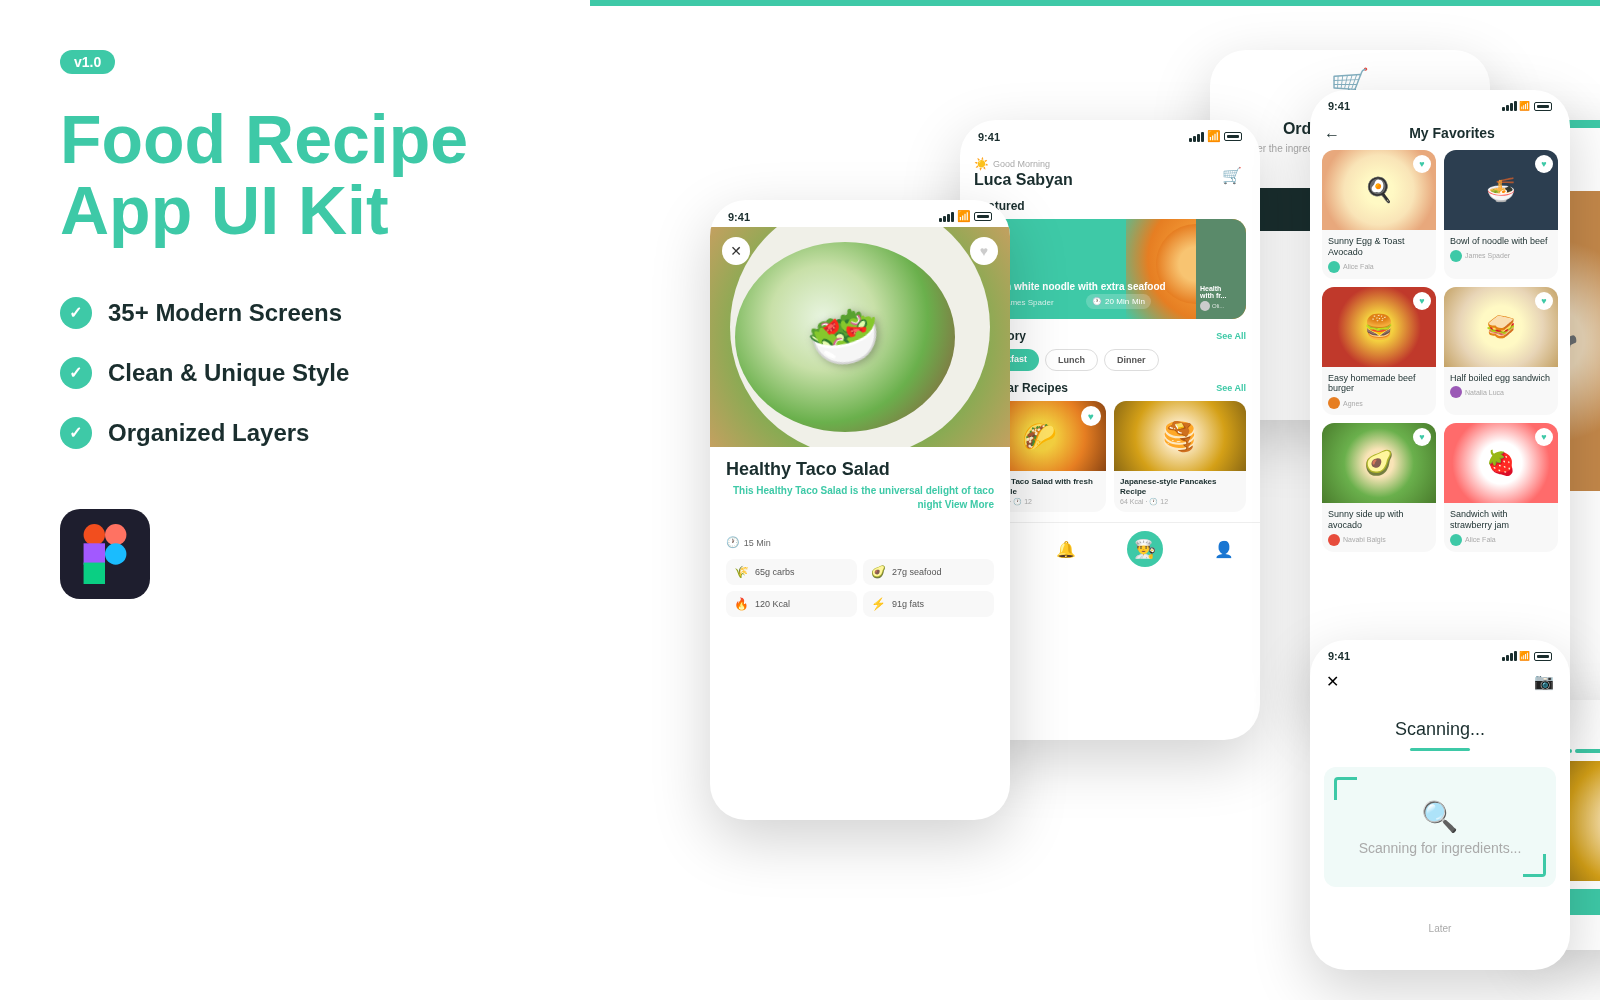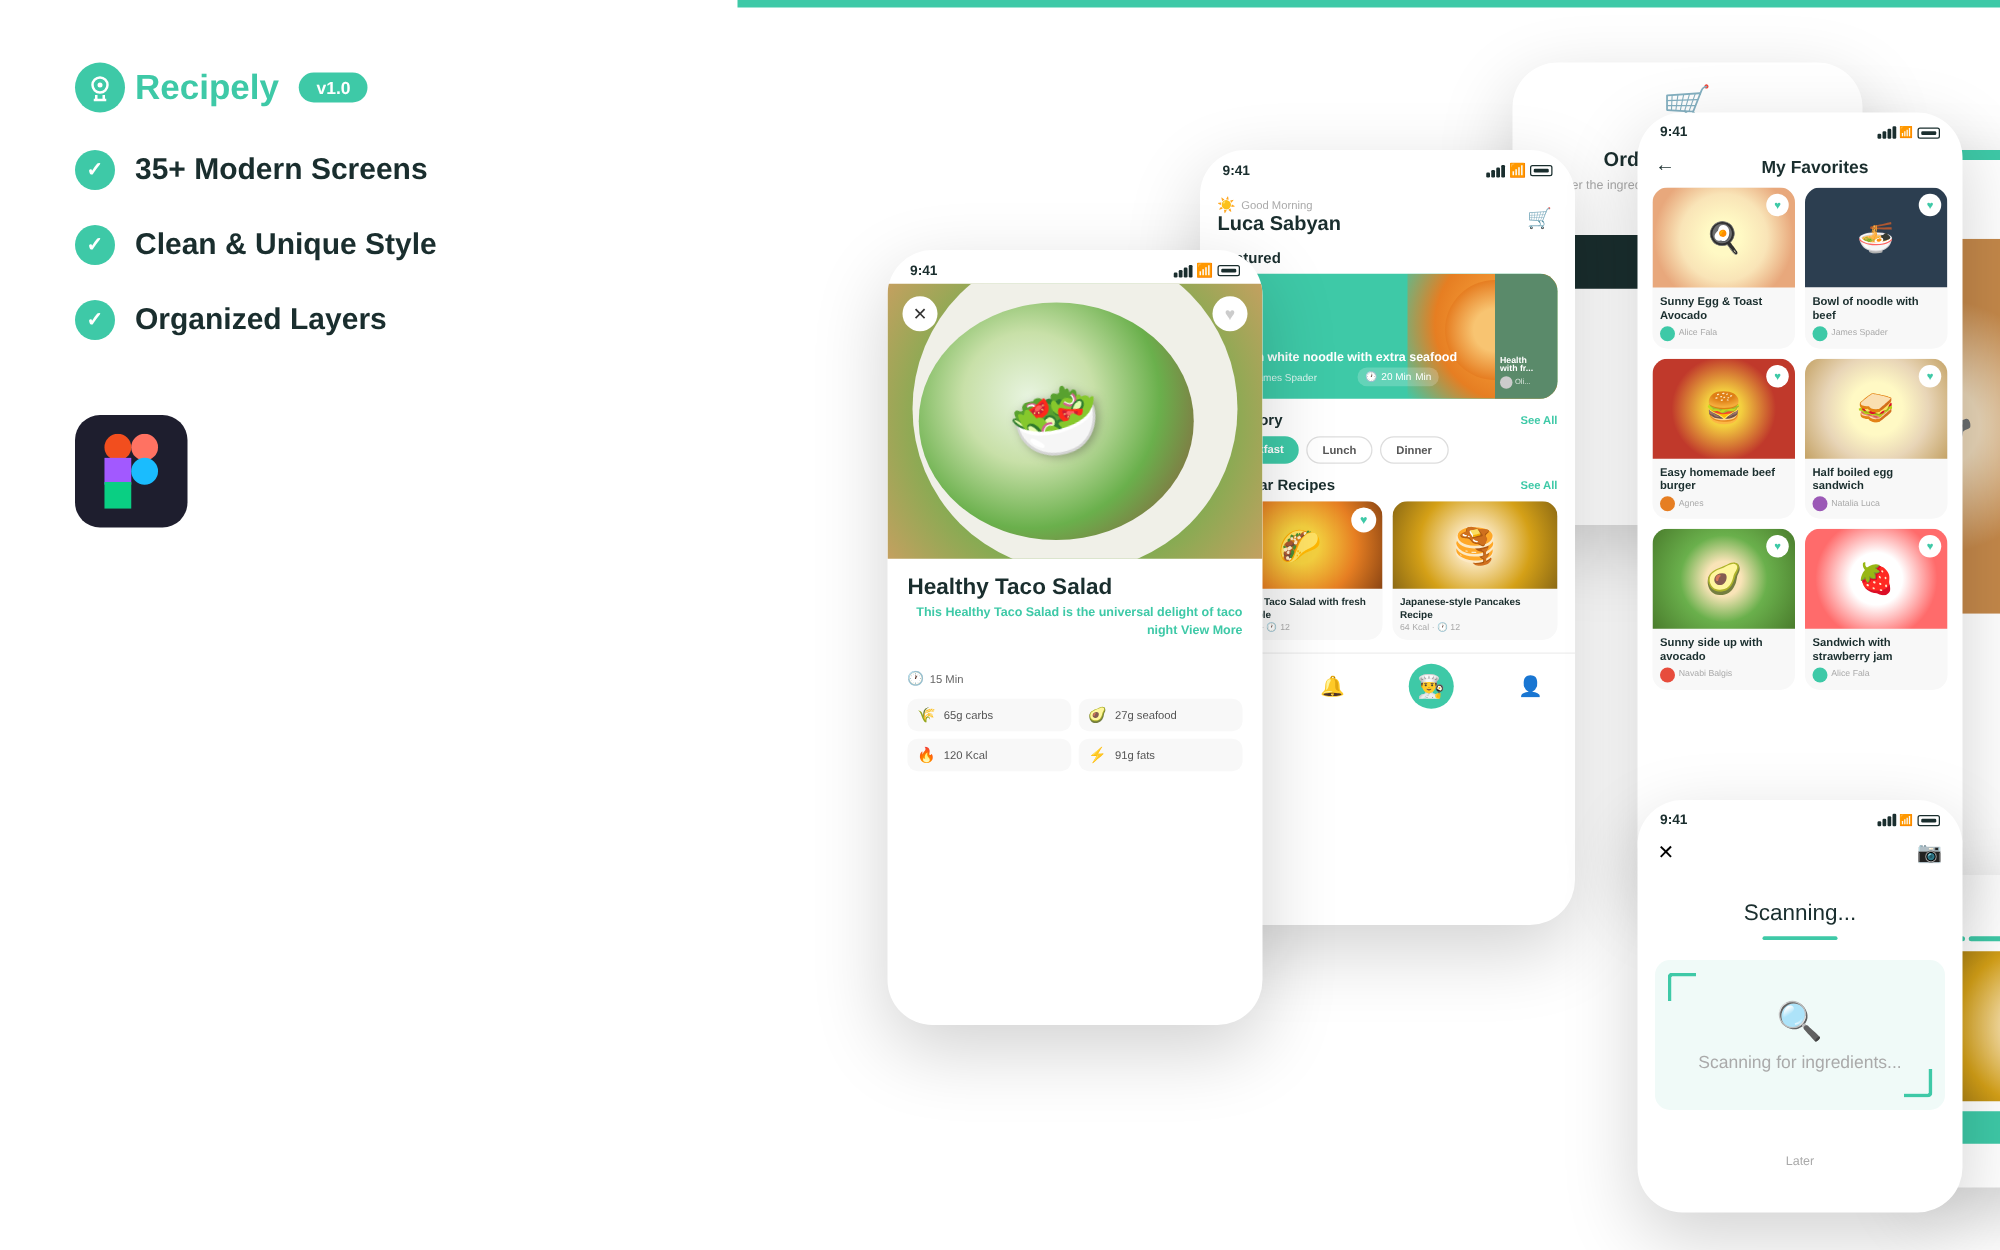--- a/index.html
+++ b/index.html
@@ -417,21 +417,21 @@
       overflow: hidden;
     }
     .fav-heart {
       position: absolute; top: 5px; right: 5px;
       width: 18px; height: 18px;
       background: white; border-radius: 50%;
       display: flex; align-items: center; justify-content: center;
       font-size: 9px; color: #3ec9a7;
     }
     .fav-info { padding: 6px; }
-    .fav-name { font-size: 9px; font-weight: 700; color: #1a2e2e; line-height: 1.2; margin-bottom: 3px; }
+    .fav-name { font-size: 9px; font-weight: 400; color: #1a2e2e; line-height: 1.2; margin-bottom: 3px; }
     .fav-author { display: flex; align-items: center; gap: 3px; font-size: 7px; color: #aaa; }
     .fav-avatar { width: 12px; height: 12px; border-radius: 50%; background: #3ec9a7; }
 
     
     .food-taco { background: radial-gradient(circle, #f4d03f 20%, #e67e22 60%, #8b4513 100%); }
     .food-noodle { background: radial-gradient(circle, #f8c471 30%, #e67e22 70%); }
     .food-pancake { background: radial-gradient(circle, #f9e4b7 20%, #d4a017 60%, #8b6914 100%); }
     .food-egg { background: radial-gradient(circle, #fff9c4 20%, #f9e4b7 50%, #e8a87c 80%); }
     .food-burger { background: radial-gradient(circle, #f4d03f 20%, #c0392b 60%); }
     .food-sandwich { background: radial-gradient(circle, #fff9c4 30%, #e8d5b7 60%, #c4a265 100%); }
@@ -510,35 +510,27 @@
     .later-btn {
       text-align: center; font-size: 10px; color: #aaa;
       margin-top: 22px;
     }
   </style>
 </head>
 <body>
 
 <div class="left-section">
   <div class="brand-row">
-    <div class="brand-logo">
-      <div class="brand-icon">
-        <svg width="24" height="24" viewBox="0 0 24 24" fill="none">
-          <circle cx="12" cy="10" r="6" stroke="white" stroke-width="2" fill="none"></circle>
-          <line x1="9" y1="18" x2="9" y2="22" stroke="white" stroke-width="2"></line>
-          <line x1="15" y1="18" x2="15" y2="22" stroke="white" stroke-width="2"></line>
-          <line x1="7" y1="22" x2="17" y2="22" stroke="white" stroke-width="2"></line>
-          <circle cx="12" cy="10" r="2" fill="white"></circle>
-        </svg>
-      </div>
-      <span class="brand-name">Recipely</span>
-    </div>
     <span class="version-badge">v1.0</span>
   </div>
 
+  <div class="headline">
+    <span style="color:#3ec9a7;">Food Recipe</span><br>
+    <span>App UI Kit</span>
+  </div>
 
   <ul class="features">
     <li>
       <div class="check-icon">✓</div>
       <span>35+ Modern Screens</span>
     </li>
     <li>
       <div class="check-icon">✓</div>
       <span>Clean &amp; Unique Style</span>
     </li>

